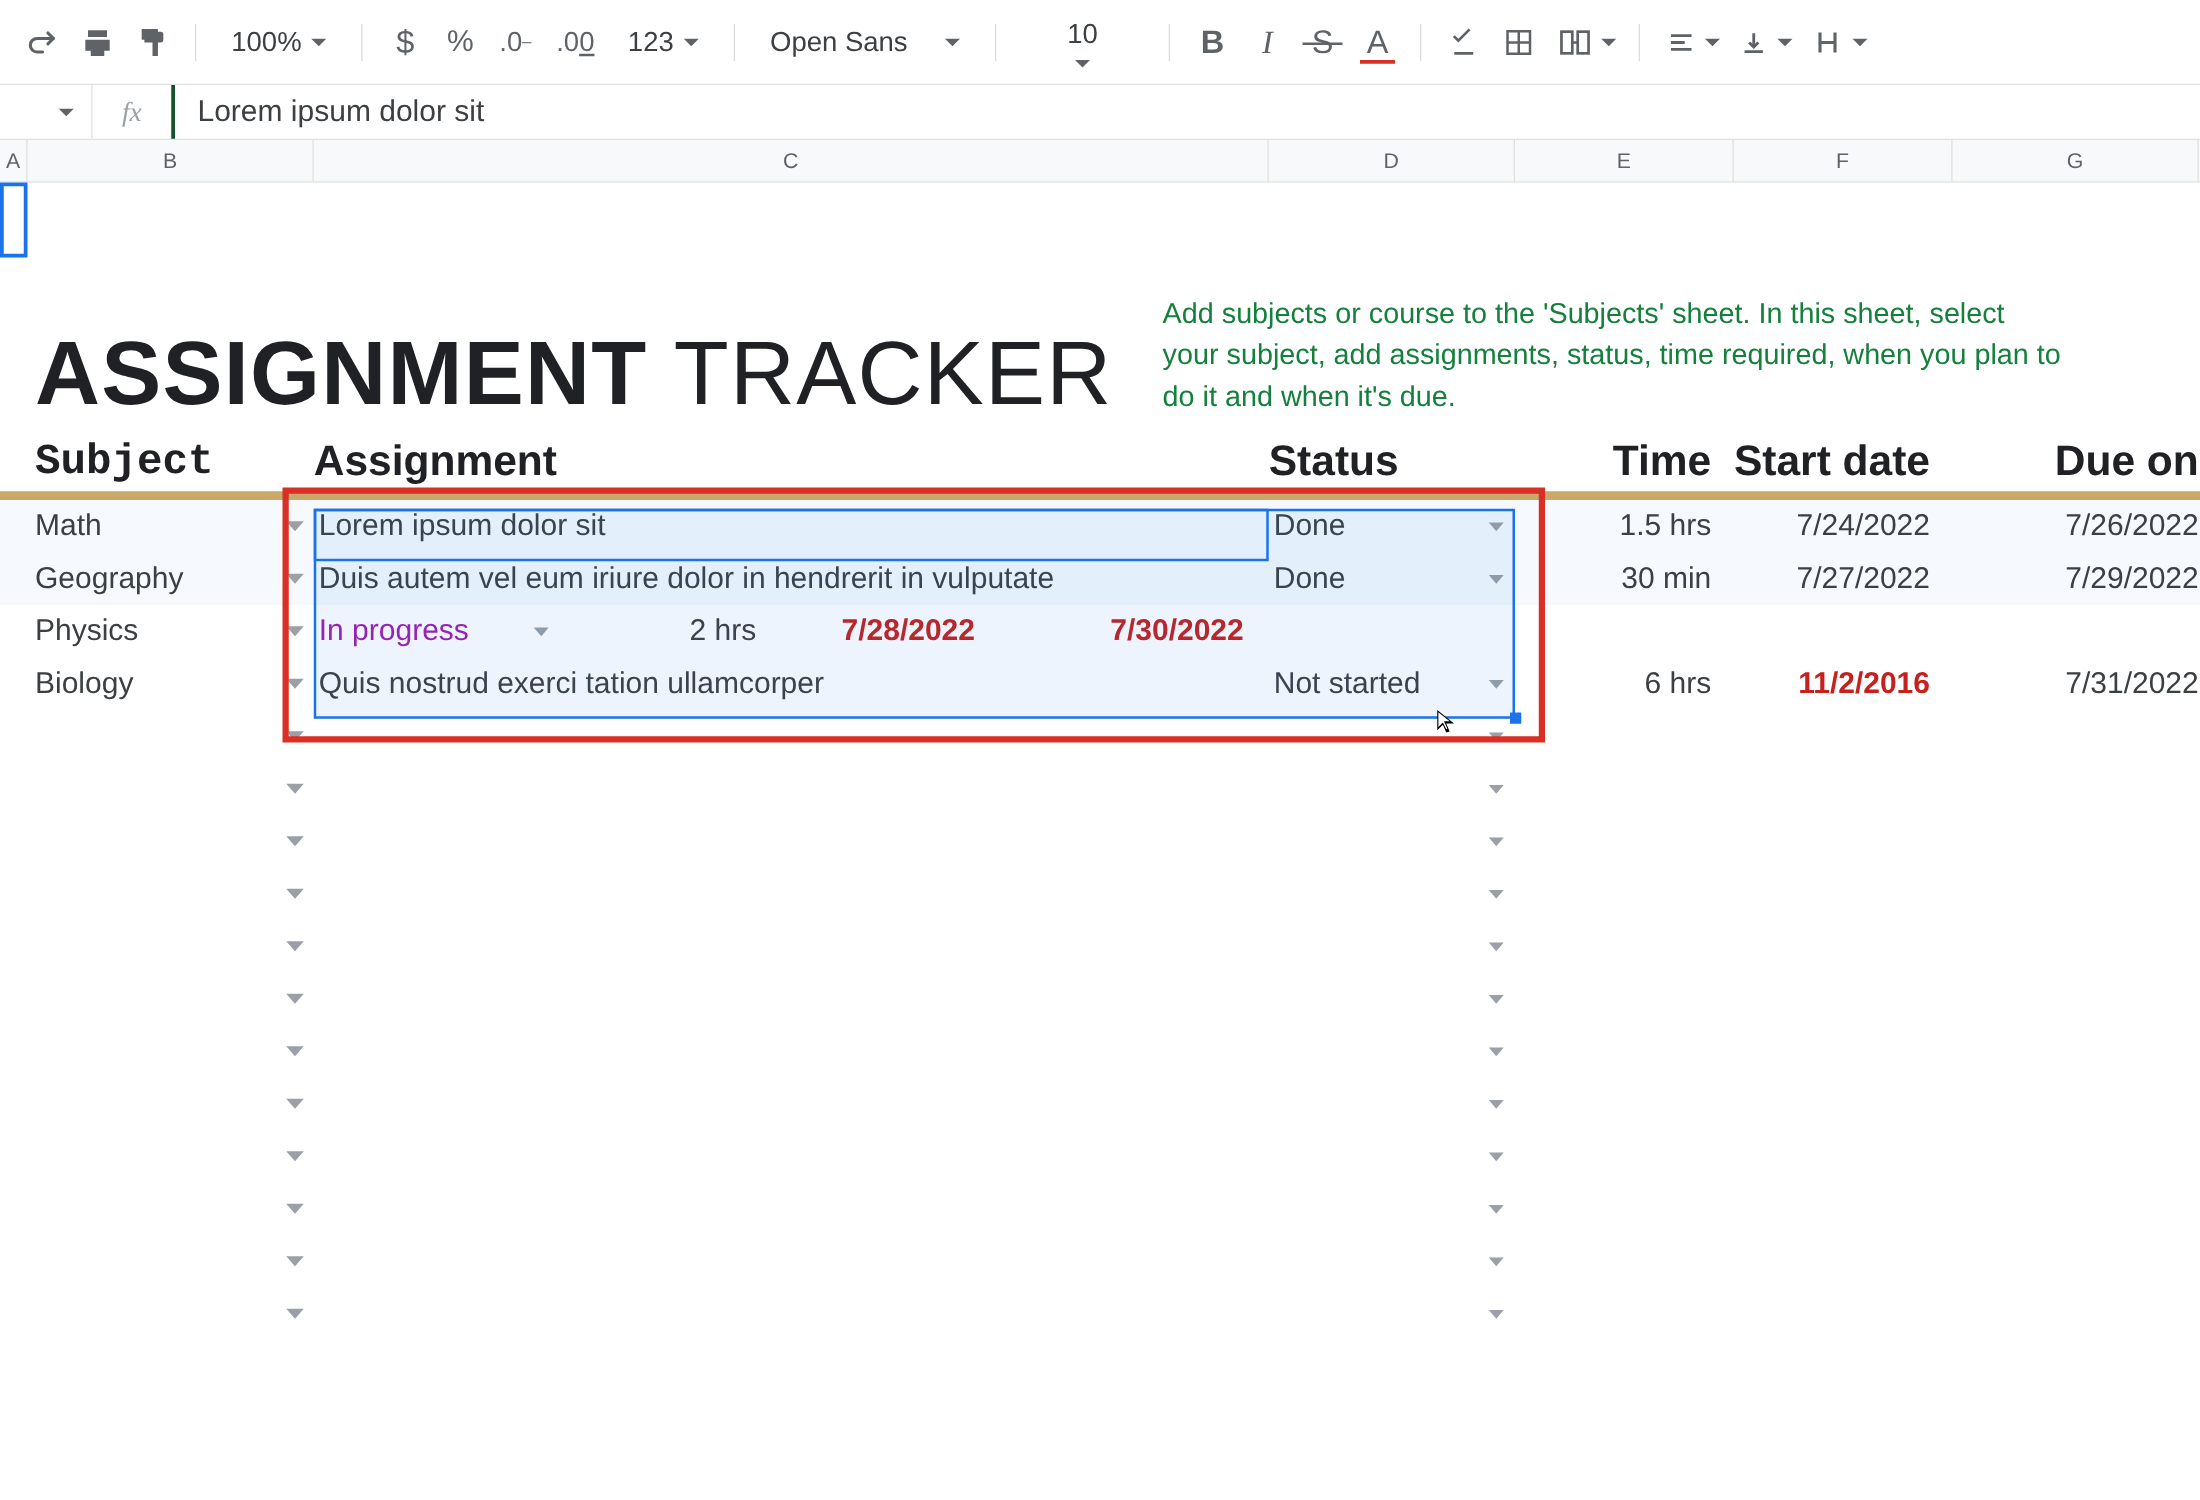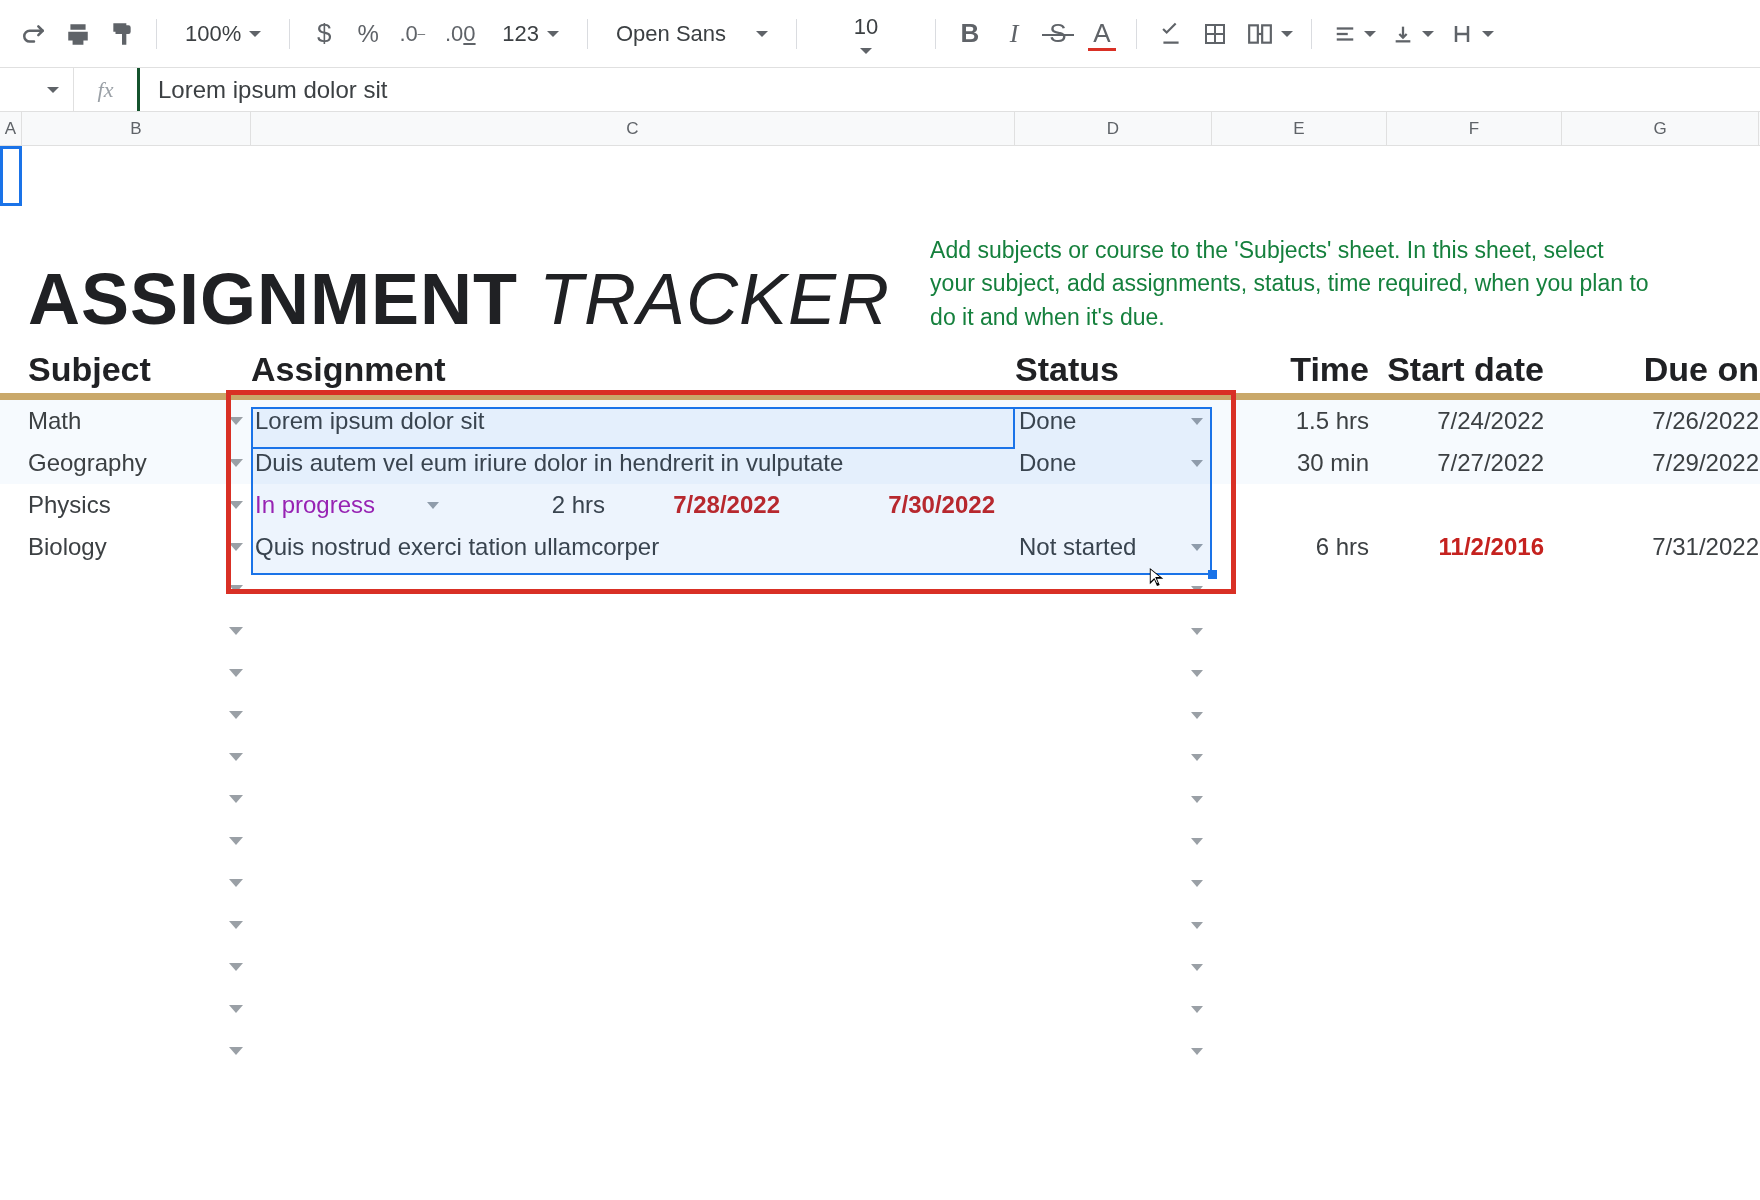--- a/index.html
+++ b/index.html
@@ -36,27 +36,27 @@
   .cE{width:175px;} .cF{width:175px;} .cG{width:197px;}
 
   
   .grid { position:relative; width:100%; }
   .selcell { position:absolute; top:0; left:0; width:22px; height:60px;
              border:3px solid #1a73e8; background:#fff; }
   .title-row { display:flex; align-items:flex-end; height:200px; padding-left:28px; gap:40px;}
   .bigtitle { font-family:"Arial Narrow","Helvetica Condensed",sans-serif;
               font-stretch:condensed; font-size:72px; letter-spacing:1px; color:#202124;
               white-space:nowrap; padding-bottom:6px;}
-  .bigtitle .light{font-weight:300;font-style:italic;}
+  .bigtitle .light{font-weight:300;}
   .desc { font-size:23px; color:#15803d; max-width:720px; line-height:1.45; padding-bottom:12px;}
   .hdr-row { display:flex; height:54px; align-items:center; padding-left:28px;
              font-family:"Arial Narrow",sans-serif; font-stretch:condensed;
              font-size:34px; font-weight:700; color:#202124; border-bottom:7px solid #c9a86a;}
   .hdr-row > div{display:flex;align-items:center;}
-  .h-sub{width:223px;} .h-asn{width:764px;} .h-stat{width:197px;}
+  .h-sub{width:223px;font-family:Liberation Mono, monospace;} .h-asn{width:764px;} .h-stat{width:197px;}
   .h-time{width:175px;justify-content:flex-end;padding-right:18px;}
   .h-sd{width:175px;justify-content:flex-end;padding-right:18px;}
   .h-due{width:197px;justify-content:flex-end;padding-right:0;}
 
   .data-row { display:flex; height:42px; align-items:center; padding-left:28px;
               font-size:24px; color:#3c4043; position:relative;}
   .d-sub{width:193px;} .dd{width:30px;display:flex;align-items:center;justify-content:center;}
   .d-asn{width:764px;padding-left:4px;} .d-stat{width:167px;padding-left:4px;}
   .d-time{width:175px;text-align:right;padding-right:18px;}
   .d-sd{width:175px;text-align:right;padding-right:18px;}

